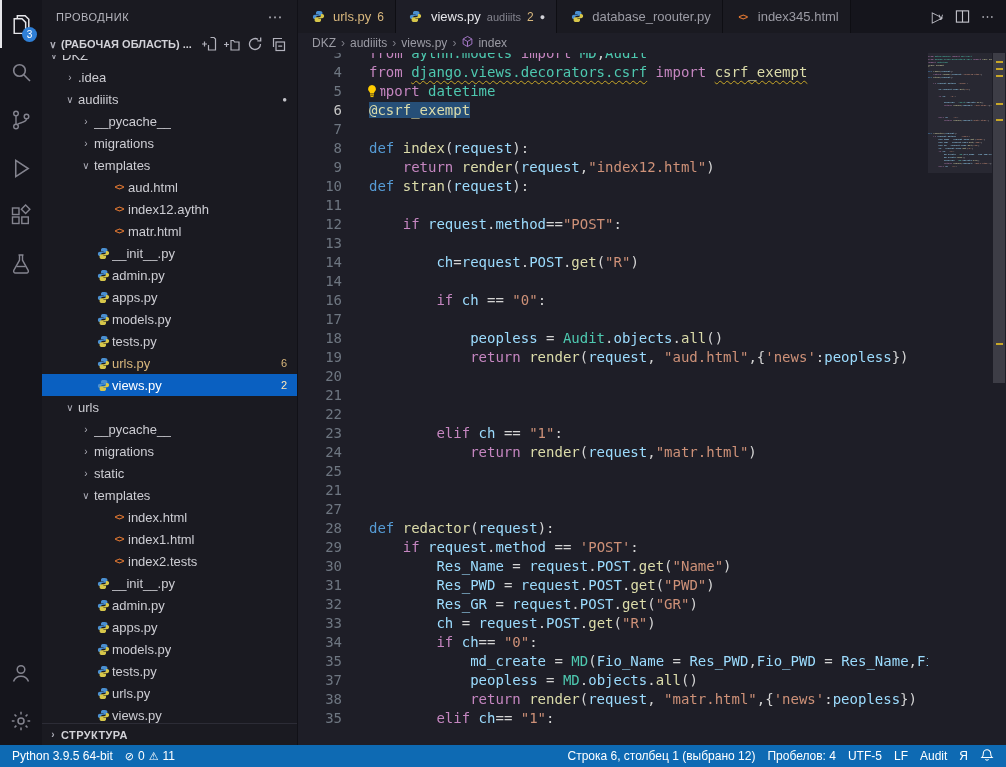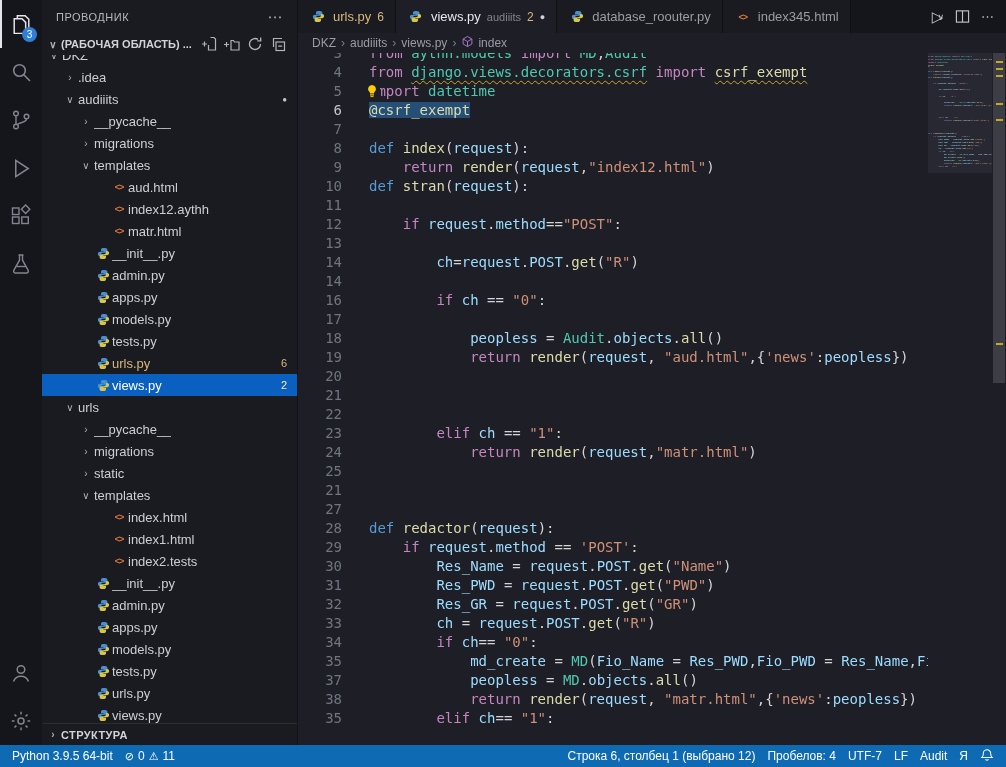--- a/index.html
+++ b/index.html
@@ -563,21 +563,21 @@
       <span>11</span>
     </div>
     <div class="sb-spacer"></div>
     <div class="sb-item">
       <span>Строка 6, столбец 1 (выбрано 12)</span>
     </div>
     <div class="sb-item">
       <span>Пробелов: 4</span>
     </div>
     <div class="sb-item">
-      <span>UTF-7</span>
+      <span>UTF-5</span>
     </div>
     <div class="sb-item">
       <span>LF</span>
     </div>
     <div class="sb-item">
       <span>Audit</span>
     </div>
     <div class="sb-item">
       <span>Я</span>
     </div>

